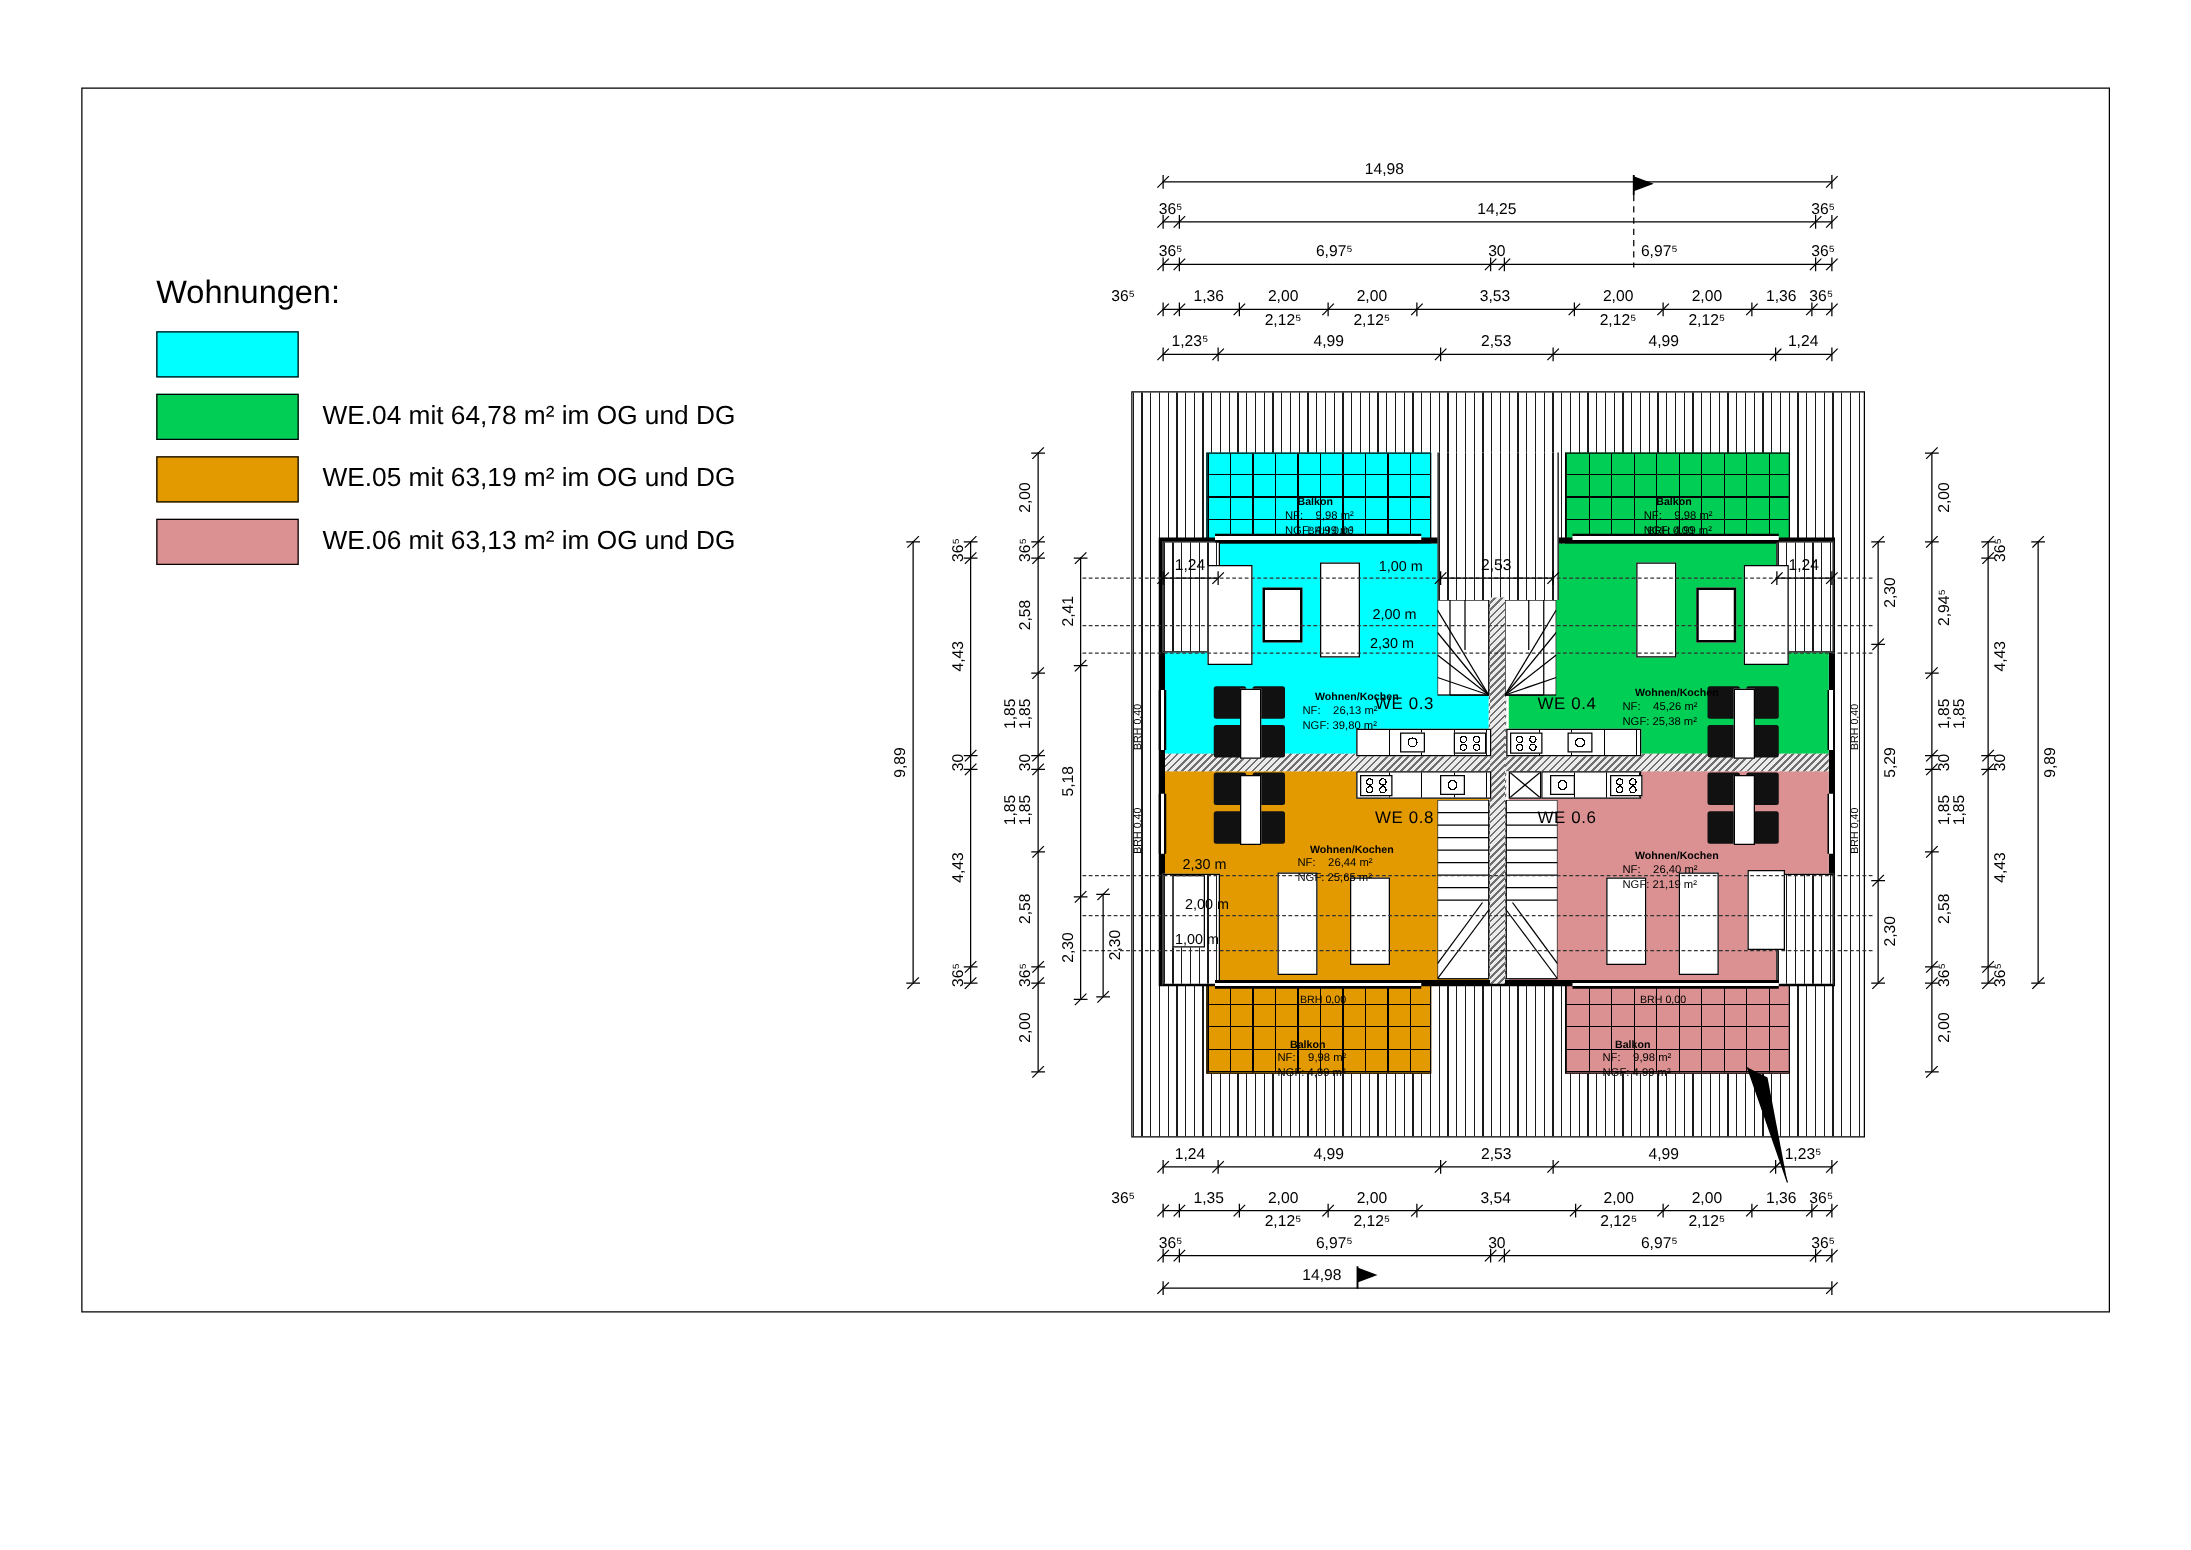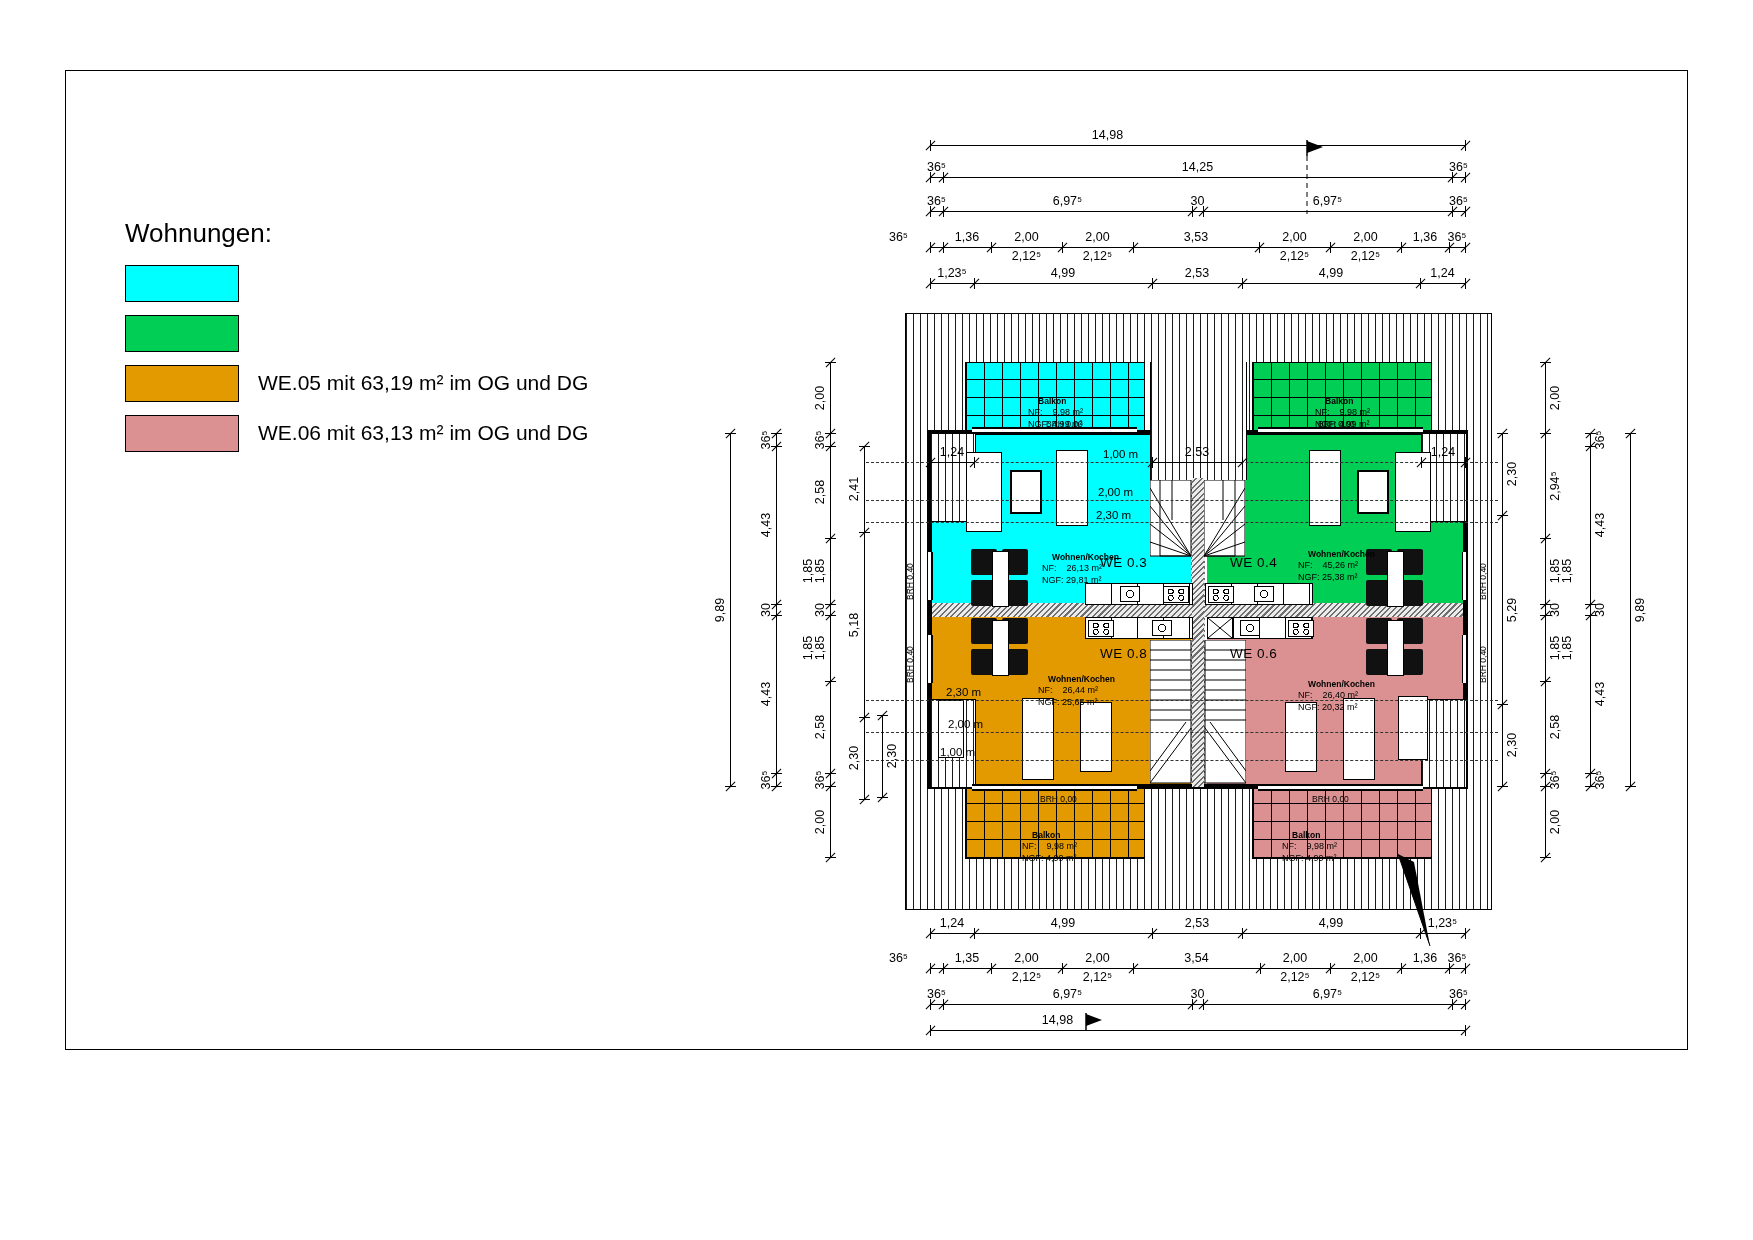--- a/index.html
+++ b/index.html
@@ -55,20 +55,21 @@
 
 <div id="page">
   <div id="frame" class="abs"></div>
 
   <div id="title" class="abs">
   </div>
   <div id="legendHead" class="abs">Wohnungen:</div>
 
   <div class="abs swatch" style="left: 125px; top: 265px; background-color: rgb(0, 255, 255);"></div>
   <div class="abs swatch" style="left: 125px; top: 315px; background-color: rgb(0, 206, 85);"></div>
+  <div class="abs legLab" style="left:258px;top:315px;">WE.04 mit 64,78 m² im OG und DG</div>
   <div class="abs swatch" style="left: 125px; top: 365px; background-color: rgb(226, 154, 0);"></div>
   <div class="abs legLab" style="left:258px;top:365px;">WE.05 mit 63,19 m² im OG und DG</div>
   <div class="abs swatch" style="left: 125px; top: 415px; background-color: rgb(219, 145, 145);"></div>
   <div class="abs legLab" style="left:258px;top:415px;">WE.06 mit 63,13 m² im OG und DG</div>
 
   <div class="abs vhatch" style="left:905px;top:313px;width:585px;height:595px;border:1.6px solid #000;background-color:#fff;"></div>
 
   <div class="abs grid" style="left:965px;top:362px;width:178px;height:71px;border:1.4px solid #000;background-color:#00ffff;"></div>
   <div class="abs grid" style="left:1252px;top:362px;width:178px;height:71px;border:1.4px solid #000;background-color:#00ce55;"></div>
   <div class="abs grid" style="left:965px;top:786px;width:178px;height:71px;border:1.4px solid #000;background-color:#e29a00;"></div>
@@ -226,30 +227,30 @@
   <div class="abs hLab" style="left:946px;top:686px;">2,30 m</div>
   <div class="abs hLab" style="left:948px;top:718px;">2,00 m</div>
   <div class="abs hLab" style="left:940px;top:746px;">1,00 m</div>
 
   <div class="abs weLab" style="left:1100px;top:555px;">WE 0.3</div>
   <div class="abs weLab" style="left:1230px;top:555px;">WE 0.4</div>
   <div class="abs weLab" style="left:1100px;top:646px;">WE 0.8</div>
   <div class="abs weLab" style="left:1230px;top:646px;">WE 0.6</div>
 
   <div class="abs blk" style="left:1042px;top:540px;">
-    <b>Wohnen/Kochen</b><br><span>NF:    26,13 m²</span><br><span>NGF: 29,81 m²</span>
+    <b>Wohnen/Kochen</b><br><span>NF:    26,13 m²</span><br><span>NGF: 39,80 m²</span>
   </div>
   <div class="abs blk" style="left:1298px;top:537px;">
     <b>Wohnen/Kochen</b><br><span>NF:    45,26 m²</span><br><span>NGF: 25,38 m²</span>
   </div>
   <div class="abs blk" style="left:1038px;top:662px;">
     <b>Wohnen/Kochen</b><br><span>NF:    26,44 m²</span><br><span>NGF: 25,65 m²</span>
   </div>
   <div class="abs blk" style="left:1298px;top:667px;">
-    <b>Wohnen/Kochen</b><br><span>NF:    26,40 m²</span><br><span>NGF: 20,32 m²</span>
+    <b>Wohnen/Kochen</b><br><span>NF:    26,40 m²</span><br><span>NGF: 21,19 m²</span>
   </div>
 
   <div class="abs blk" style="left:1028px;top:384px;">
     <b>Balkon</b><br><span>NF:    9,98 m²</span><br><span>NGF: 4,99 m²</span>
   </div>
   <div class="abs blk" style="left:1315px;top:384px;">
     <b>Balkon</b><br><span>NF:    9,98 m²</span><br><span>NGF: 4,99 m²</span>
   </div>
   <div class="abs blk" style="left:1022px;top:818px;">
     <b>Balkon</b><br><span>NF:    9,98 m²</span><br><span>NGF: 4,99 m²</span>

